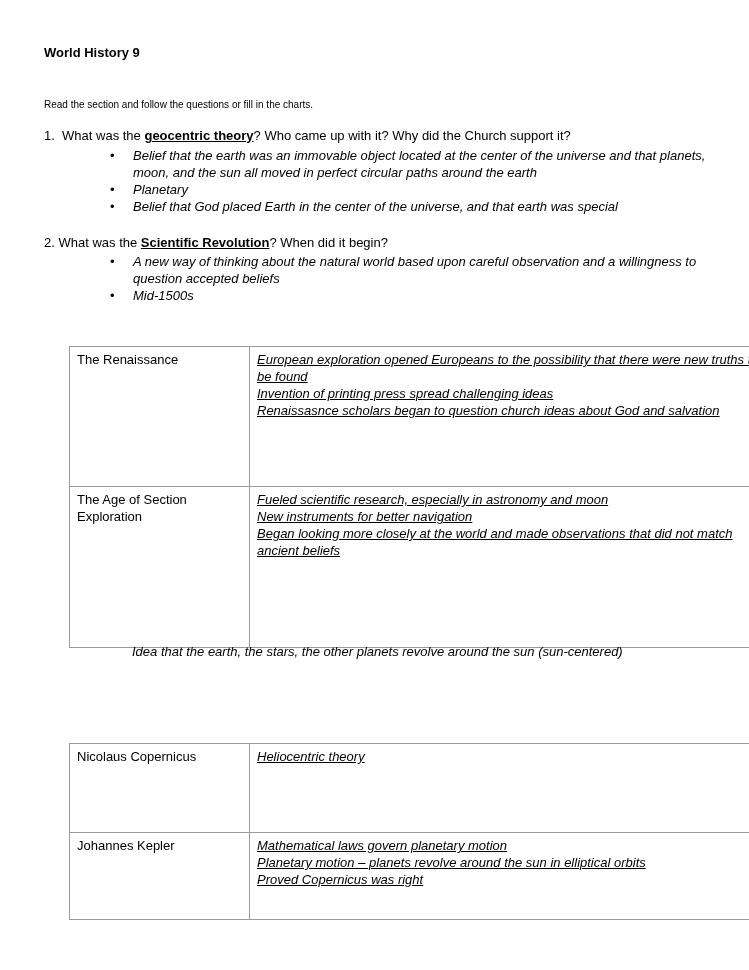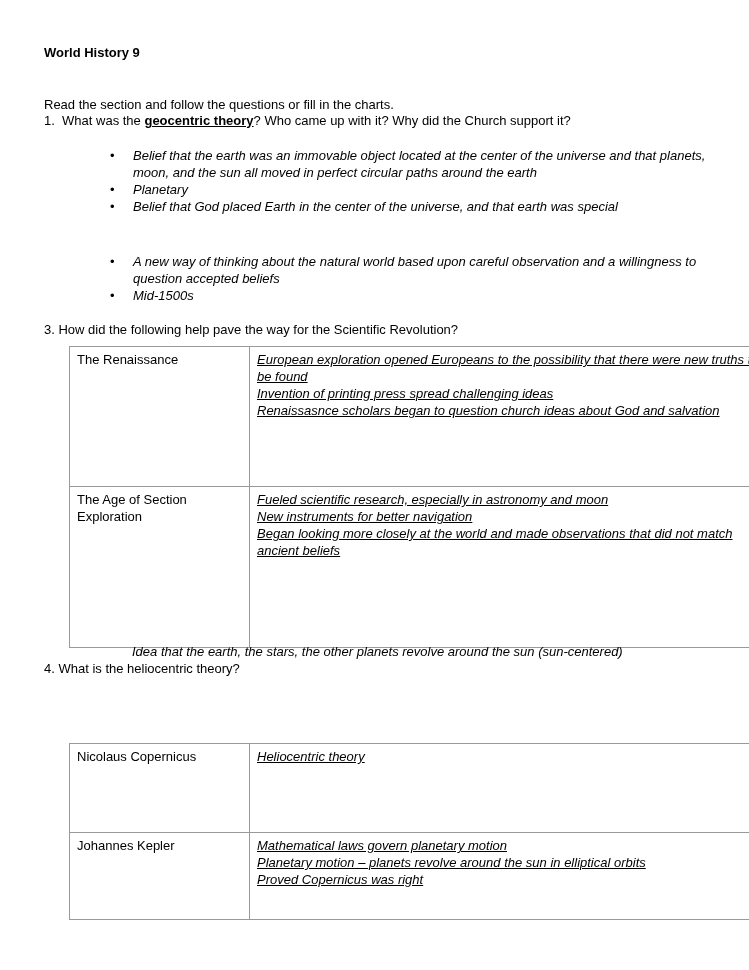--- a/index.html
+++ b/index.html
@@ -30,21 +30,21 @@
     position: absolute;
     left: 44px;
     font-size: 13px;
     font-weight: bold;
     line-height: 17px;
     white-space: nowrap;
   }
   .para {
     position: absolute;
     left: 44px;
-    font-size: 13px;
+    font-size: 10px;
     line-height: 17px;
     white-space: nowrap;
   }
   .q-line {
     position: absolute;
     left: 44px;
     font-size: 13px;
     line-height: 17px;
     white-space: nowrap;
   }
@@ -142,52 +142,54 @@
 </head>
 <body>
 
 <div class="page">
 
   <div class="heading" style="top:44px;">World History 9</div>
 
 
   <div class="para" style="top:96px;">Read the section and follow the questions or fill in the charts.</div>
 
-  <div class="q-line" style="top:112px;">
+  <div class="q-line" style="top:127px;">
     <span>1.</span><span>&nbsp;&nbsp;</span><span>What was the </span><span class="term">geocentric theory</span><span>?  Who came up with it?  Why did the Church support it?</span>
   </div>
 
   <ul class="bullets" style="top:147px;">
     <li>
       <span class="dot">•</span>
       <span class="txt">Belief that the earth was an immovable object located at the center of the universe and that planets, moon, and the sun all moved in perfect circular paths around the earth</span>
     </li>
     <li>
       <span class="dot">•</span>
       <span class="txt">Planetary</span>
     </li>
     <li>
       <span class="dot">•</span>
       <span class="txt">Belief that God placed Earth in the center of the universe, and that earth was special</span>
     </li>
   </ul>
 
+  <div class="q-line" style="top:234px;">
+    <span>2.</span><span>&nbsp;</span><span>What was the </span><span class="term">Scientific Revolution</span><span>?  When did it begin?</span>
+  </div>
 
   <ul class="bullets" style="top:253px;">
     <li>
       <span class="dot">•</span>
       <span class="txt">A new way of thinking about the natural world based upon careful observation and a willingness to question accepted beliefs</span>
     </li>
     <li>
       <span class="dot">•</span>
       <span class="txt">Mid-1500s</span>
     </li>
   </ul>
 
-  <div class="q-line" style="top:321px;">3. How did the following help pave the way for the Scientific Revolution?</div>
 
   <table class="tbl" id="table-renaissance">
     <tbody>
         <tr class="r1">
       <td class="label">The Renaissance</td>
       <td class="content">
         <span class="ln wrap">European exploration opened Europeans to the possibility that there were new truths to be found</span>
         <span class="ln wrap">Invention of printing press spread challenging ideas</span>
         <span class="ln wrap">Renaissasnce scholars began to question church ideas about God and salvation</span>
       </td>
@@ -196,21 +198,20 @@
       <td class="label">The Age of Section Exploration</td>
       <td class="content">
         <span class="ln wrap">Fueled scientific research, especially in astronomy and moon</span>
         <span class="ln wrap">New instruments for better navigation</span>
         <span class="ln wrap">Began looking more closely at the world and made observations that did not match ancient beliefs</span>
       </td>
     </tr>
   </tbody>
     </table>
 
-  <div class="q-line" style="top:660px;">4.  What is the heliocentric theory?</div>
 
   <div class="answer-indent" style="top:643px;margin-left:44px;">Idea that the earth, the stars, the other planets revolve around the sun  (sun-centered)</div>
 
 
   <table class="tbl" id="table-scientists">
     <tbody>
         <tr class="r1">
       <td class="label">Nicolaus Copernicus</td>
       <td class="content">
         <span class="ln">Heliocentric theory</span>

